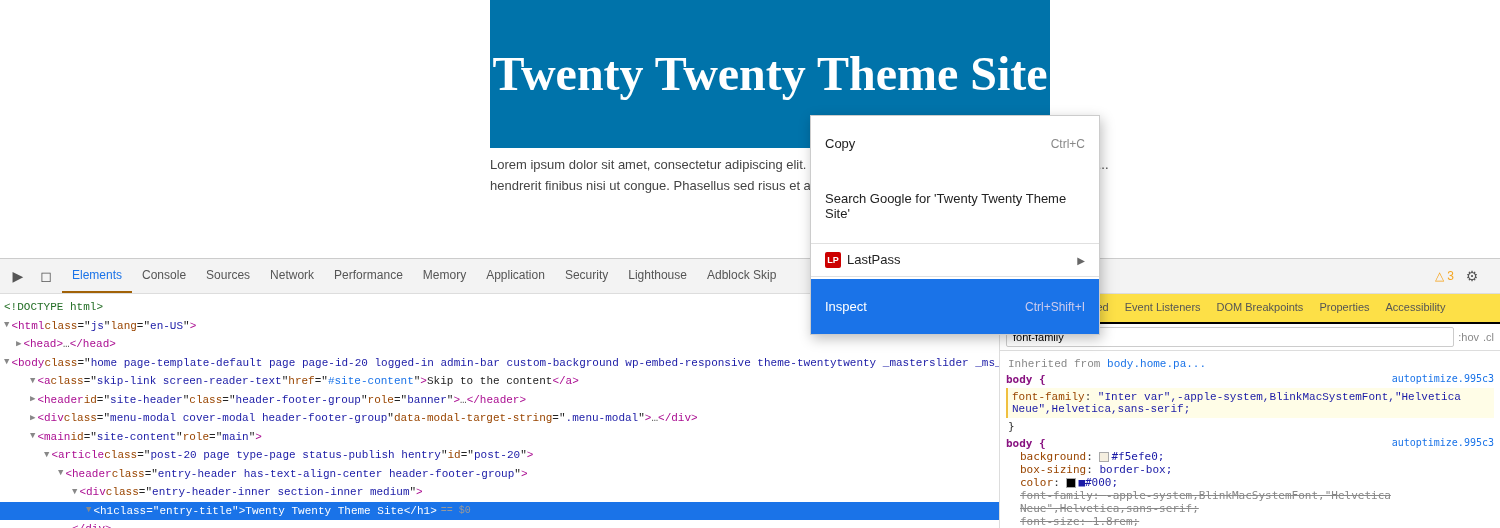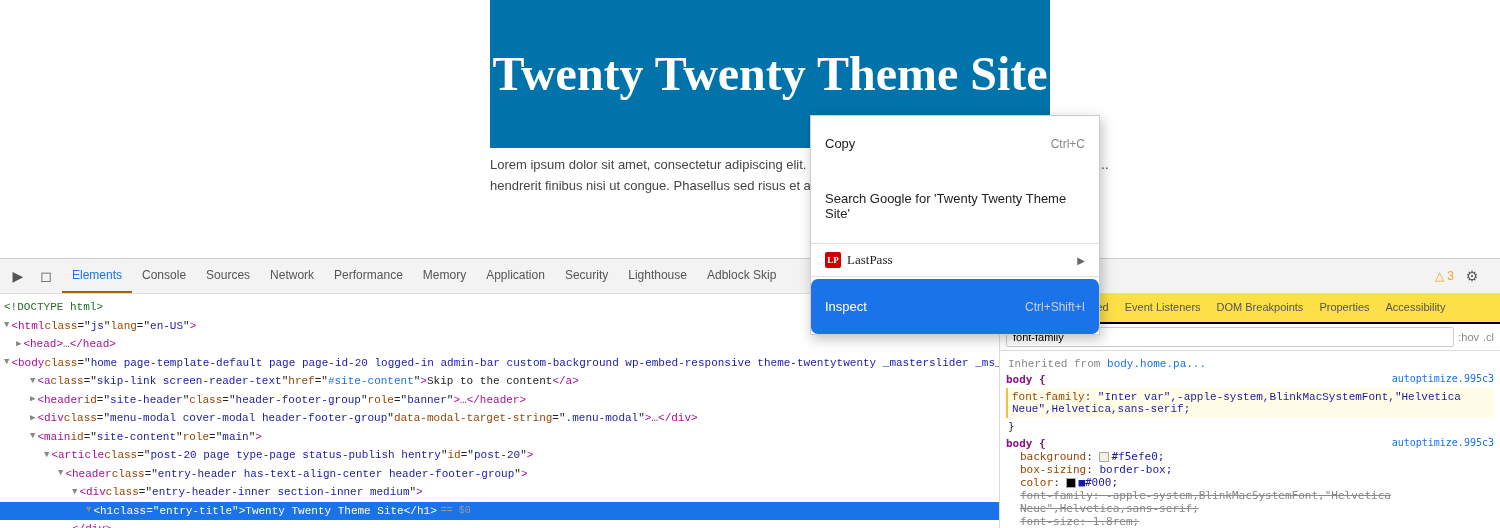--- a/index.html
+++ b/index.html
@@ -68,21 +68,20 @@
     }
 
     .context-menu-item:hover, .context-menu-item.active {
       background: #1a73e8;
       color: #fff;
     }
 
     .context-menu-item.active {
       background: #1a73e8;
       color: #fff;
-      border-radius: 7px;
     }
 
     .context-menu-shortcut {
       color: #888;
       font-size: 12px;
     }
 
     .context-menu-item.active .context-menu-shortcut {
       color: #cce;
     }
@@ -111,21 +110,20 @@
       align-items: center;
       justify-content: space-between;
       padding: 6px 14px;
       cursor: pointer;
       color: #222;
     }
 
     .lastpass-row-left {
       display: flex;
       align-items: flex-start;
-      font-family: Liberation Serif, serif;
     }
 
     .arrow-right {
       font-size: 10px;
       color: #666;
     }
 
     
     .devtools {
       position: absolute;

